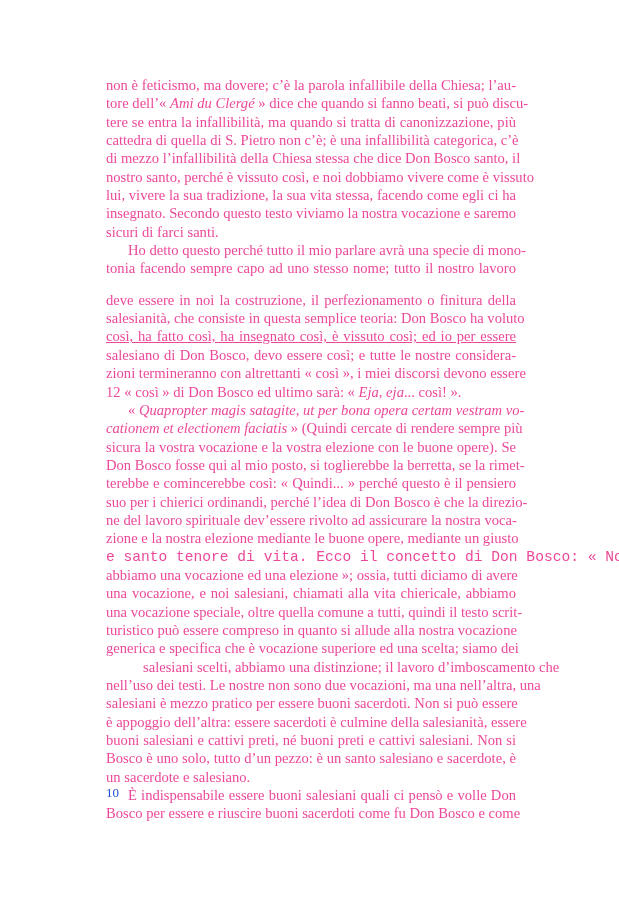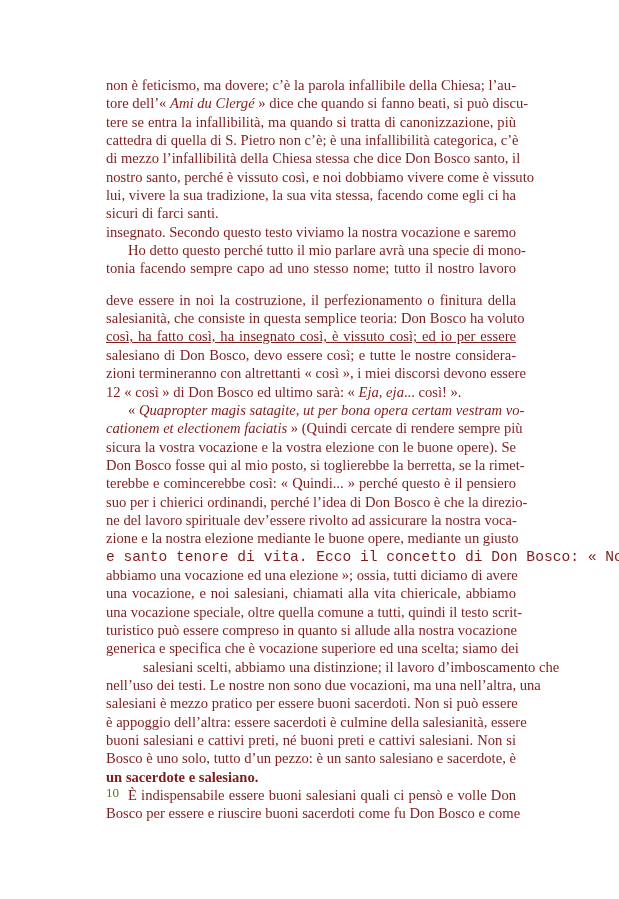--- a/index.html
+++ b/index.html
@@ -3,51 +3,51 @@
 <meta charset="utf-8">
 <style>
   html, body { margin: 0; padding: 0; background: #ffffff; }
   body { width: 619px; height: 899px; position: relative; overflow: hidden; }
   .page {
     position: absolute; left: 0; top: 0; width: 619px; height: 899px; background: #fff;
   }
   .text-block {
     position: absolute; left: 106px; top: 76px; width: 410px;
     font-family: "Liberation Serif", "DejaVu Serif", serif;
-    font-size: 14.6px; line-height: 18.35px; color: #7f1d1d;
+    font-size: 14.6px; line-height: 18.35px; color: #ec4899;
   }
   .line {
     display: block; white-space: nowrap; text-align: justify; text-align-last: justify;
     height: 18.35px; overflow: visible;
   }
   .line.last { text-align-last: left; }
   .line.indent { padding-left: 22px; }
   .line.indent { width: calc(410px - 22px); }
   .line:not(.indent) { width: 410px; }
   .it { font-style: italic; }
   .page-number {
     position: absolute; left: 106px; top: 785px;
     font-family: "Liberation Serif", "DejaVu Serif", serif;
-    font-size: 13px; color: #4d7c0f;
+    font-size: 13px; color: #1d4ed8;
   }
 </style>
 </head>
 <body>
 
 <div class="page">
   <div class="text-block" id="text-block">
       <span class="line" style="display: block;">non è feticismo, ma dovere; c’è la parola infallibile della Chiesa; l’au-</span>
       <span class="line" style="display: block;"><span>tore dell’« </span><span class="it">Ami du Clergé</span><span> » dice che quando si fanno beati, si può discu-</span></span>
       <span class="line" style="display: block;">tere se entra la infallibilità, ma quando si tratta di canonizzazione, più</span>
       <span class="line" style="display: block;">cattedra di quella di S. Pietro non c’è; è una infallibilità categorica, c’è</span>
       <span class="line" style="display: block;">di mezzo l’infallibilità della Chiesa stessa che dice Don Bosco santo, il</span>
       <span class="line" style="display: block;">nostro santo, perché è vissuto così, e noi dobbiamo vivere come è vissuto</span>
       <span class="line" style="display: block;">lui, vivere la sua tradizione, la sua vita stessa, facendo come egli ci ha</span>
+      <span class="line" style="display: block;">insegnato. Secondo questo testo viviamo la nostra vocazione e saremo</span>
       <span class="line last" style="display: block;">sicuri di farci santi.</span>
-      <span class="line" style="display: block;">insegnato. Secondo questo testo viviamo la nostra vocazione e saremo</span>
       <span class="line indent" style="display: block;">Ho detto questo perché tutto il mio parlare avrà una specie di mono-</span>
       <span class="line" style="display: block;">tonia facendo sempre capo ad uno stesso nome; tutto il nostro lavoro</span>
       <span class="line" style="display: block; margin-top: 13px;">deve essere in noi la costruzione, il perfezionamento o finitura della</span>
       <span class="line" style="display: block;">salesianità, che consiste in questa semplice teoria: Don Bosco ha voluto</span>
       <span class="line" style="display: block; text-decoration: underline;">così, ha fatto così, ha insegnato così, è vissuto così; ed io per essere</span>
       <span class="line" style="display: block;">salesiano di Don Bosco, devo essere così; e tutte le nostre considera-</span>
       <span class="line" style="display: block;">zioni termineranno con altrettanti « così », i miei discorsi devono essere</span>
       <span class="line last" style="display: block;"><span>12 « così » di Don Bosco ed ultimo sarà: « </span><span class="it">Eja, eja</span><span>... così! ».</span></span>
       <span class="line indent" style="display: block;"><span>« </span><span class="it">Quapropter magis satagite, ut per bona opera certam vestram vo-</span><span></span></span>
       <span class="line" style="display: block;"><span></span><span class="it">cationem et electionem faciatis</span><span> » (Quindi cercate di rendere sempre più</span></span>
@@ -62,18 +62,18 @@
       <span class="line" style="display: block;">una vocazione, e noi salesiani, chiamati alla vita chiericale, abbiamo</span>
       <span class="line" style="display: block;">una vocazione speciale, oltre quella comune a tutti, quindi il testo scrit-</span>
       <span class="line" style="display: block;">turistico può essere compreso in quanto si allude alla nostra vocazione</span>
       <span class="line" style="display: block;">generica e specifica che è vocazione superiore ed una scelta; siamo dei</span>
       <span class="line" style="display: block; margin-left: 37px;">salesiani scelti, abbiamo una distinzione; il lavoro d’imboscamento che</span>
       <span class="line" style="display: block;">nell’uso dei testi. Le nostre non sono due vocazioni, ma una nell’altra, una</span>
       <span class="line" style="display: block;">salesiani è mezzo pratico per essere buoni sacerdoti. Non si può essere</span>
       <span class="line" style="display: block;">è appoggio dell’altra: essere sacerdoti è culmine della salesianità, essere</span>
       <span class="line" style="display: block;">buoni salesiani e cattivi preti, né buoni preti e cattivi salesiani. Non si</span>
       <span class="line" style="display: block;">Bosco è uno solo, tutto d’un pezzo: è un santo salesiano e sacerdote, è</span>
-      <span class="line last" style="display: block; font-weight: bold;">un sacerdote e salesiano.</span>
+      <span class="line last" style="display: block;">un sacerdote e salesiano.</span>
       <span class="line indent" style="display: block;">È indispensabile essere buoni salesiani quali ci pensò e volle Don</span>
       <span class="line" style="display: block;">Bosco per essere e riuscire buoni sacerdoti come fu Don Bosco e come</span>
     </div>
   <div class="page-number">10</div>
 </div>
 
 </body></html>

